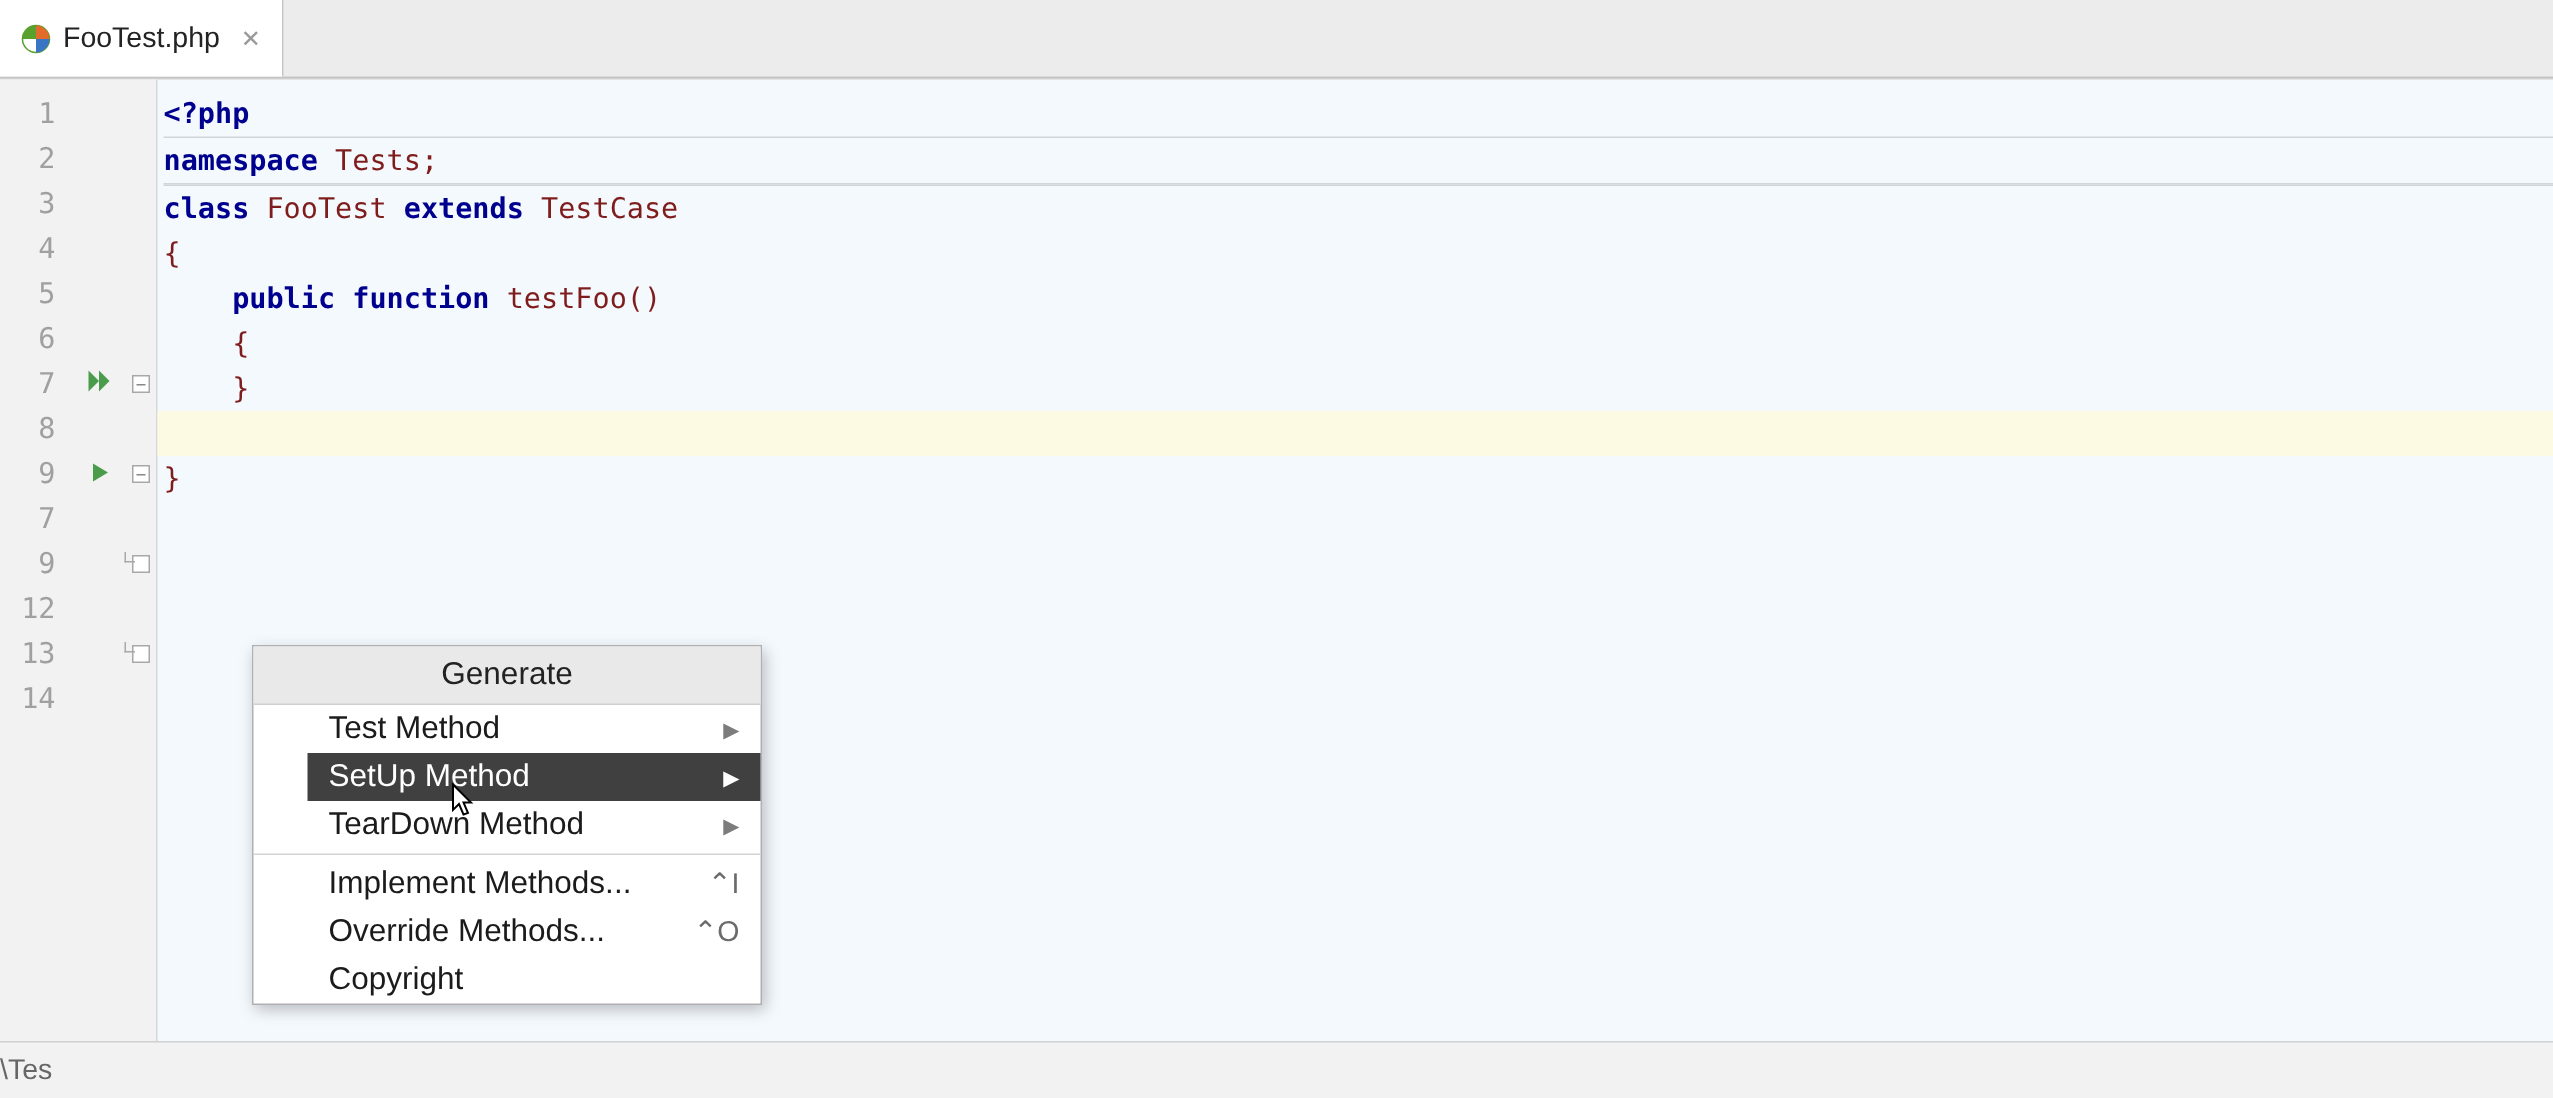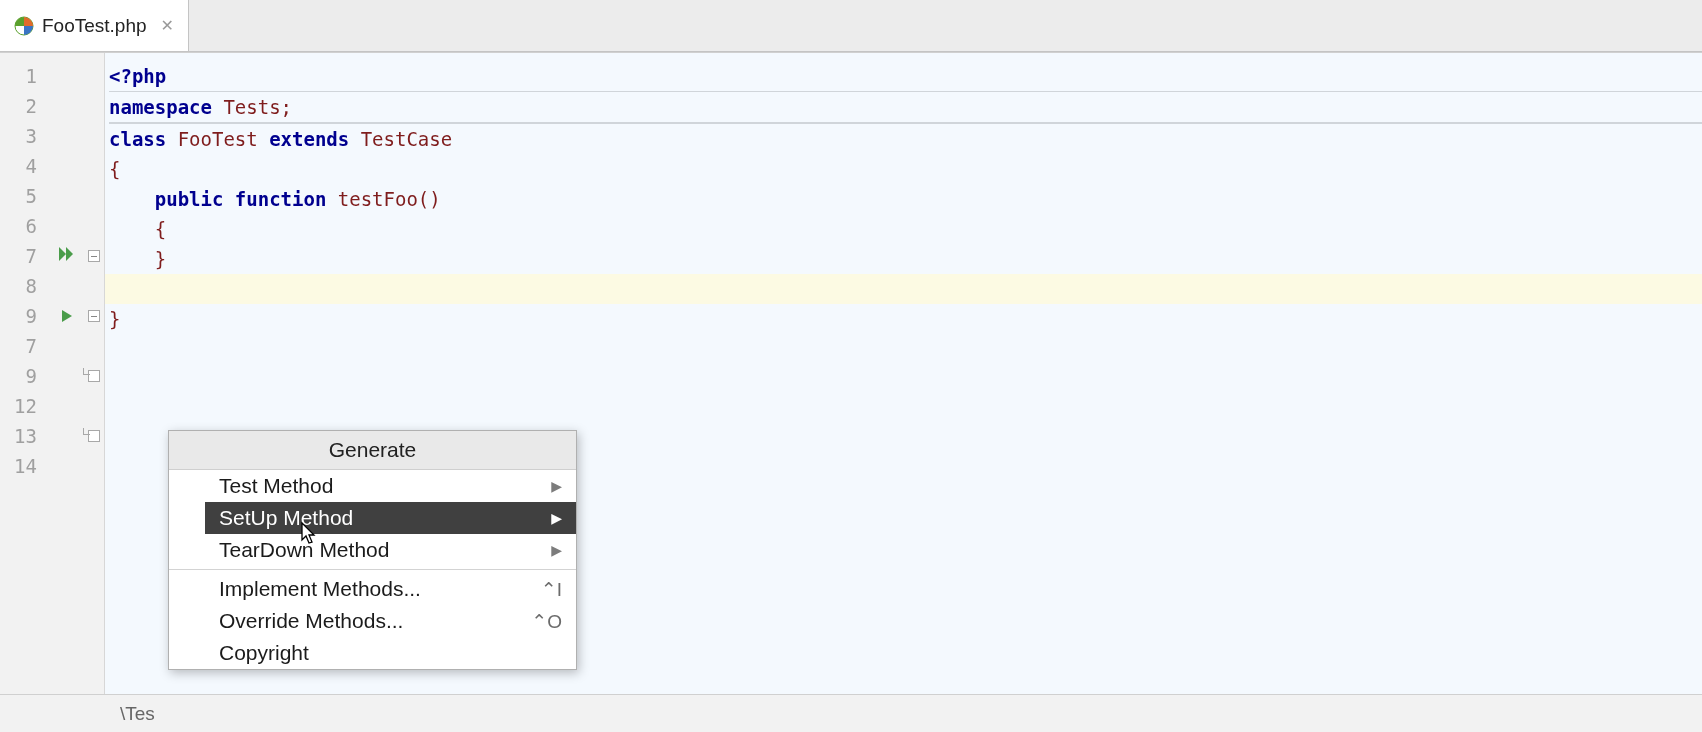--- a/index.html
+++ b/index.html
@@ -136,30 +136,29 @@
 .breadcrumb {
   position: absolute;
   bottom: 0;
   left: 0;
   right: 0;
   height: 38px;
   background: #f2f2f2;
   border-top: 1px solid #d0d0d0;
   display: flex;
   align-items: center;
-  padding-left: 120px;
   font-family: -apple-system, "Segoe UI", sans-serif;
   font-size: 19px;
   color: #666;
 }
 .popup {
   position: absolute;
   left: 168px;
   top: 430px;
-  width: 409px;
+  width: 340px;
   background: #ffffff;
   border: 1px solid #b0b0b0;
   box-shadow: 2px 3px 10px rgba(0,0,0,0.25);
   font-family: -apple-system, "Segoe UI", sans-serif;
   font-size: 21px;
 }
 .popup-title {
   background: #e9e9e9;
   text-align: center;
   padding: 7px 0;

